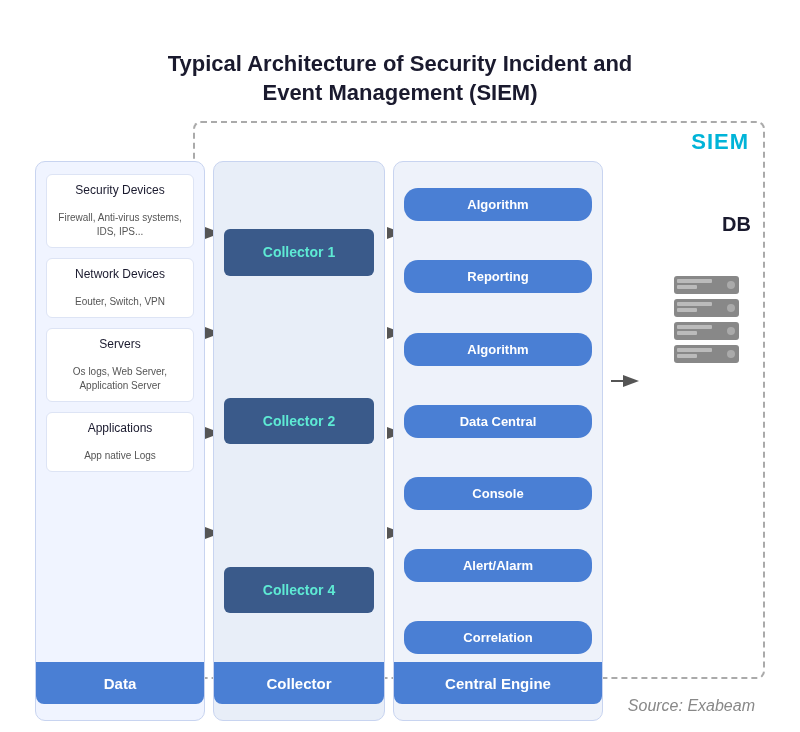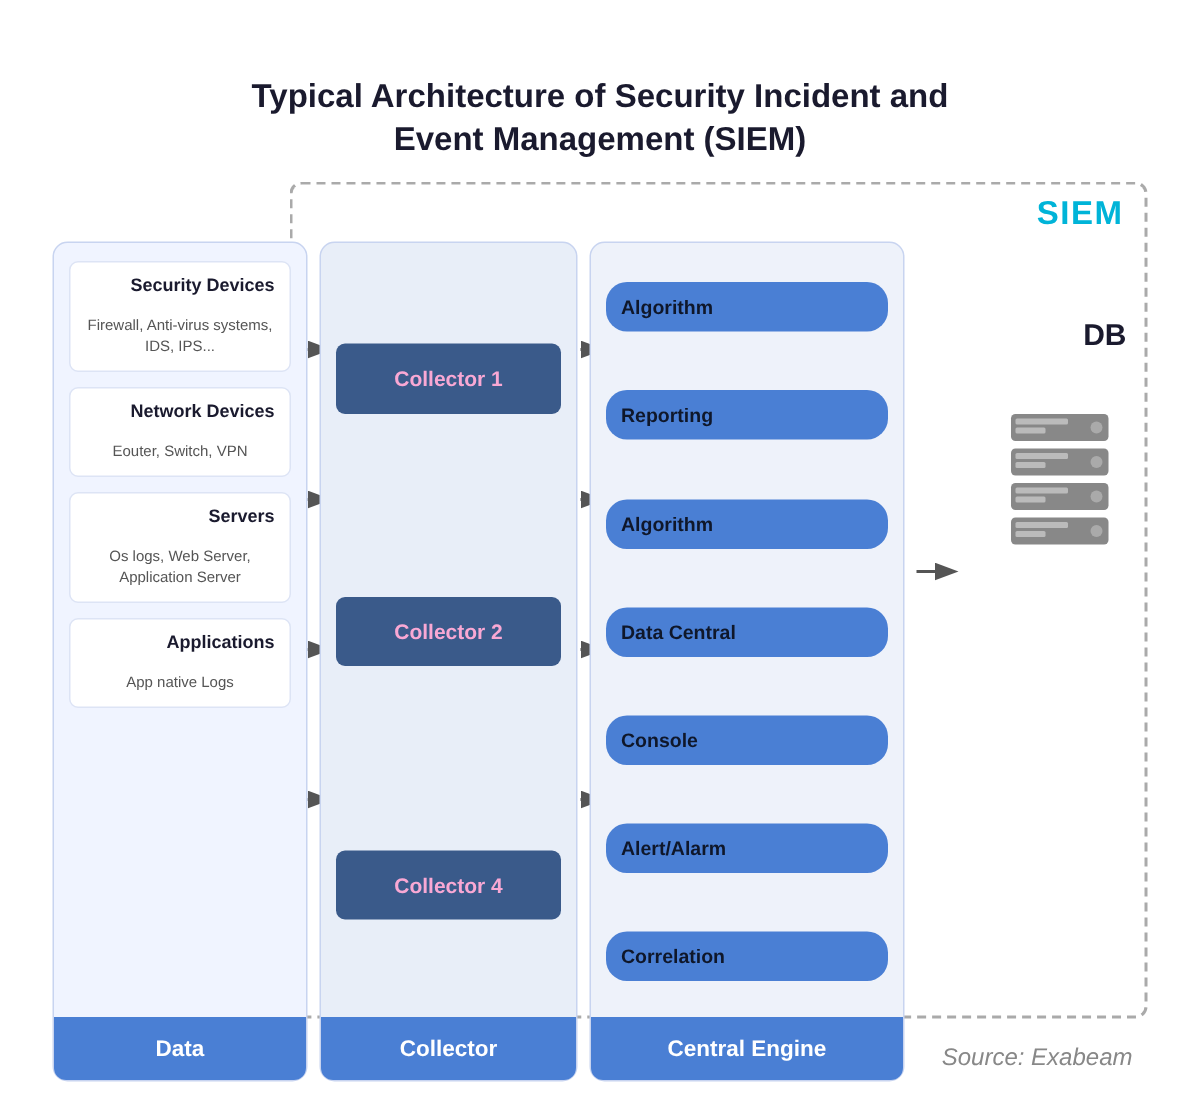--- a/index.html
+++ b/index.html
@@ -100,21 +100,21 @@
     }
 
     .panel-engine {
       width: 210px;
       background: #eef2fa;
       border: 1.5px solid #c8d4f0;
     }
 
     .panel-footer {
       position: absolute;
-      bottom: 0;
+      bottom: 16px;
       left: 0;
       right: 0;
       height: 42px;
       background: #4a7fd4;
       border-radius: 0 0 8px 8px;
       display: flex;
       align-items: center;
       justify-content: center;
     }
 
@@ -135,23 +135,23 @@
 
     .data-card {
       background: #fff;
       border-radius: 6px;
       padding: 8px 10px;
       border: 1px solid #dde4f5;
     }
 
     .data-card-title {
       font-size: 12px;
-      font-weight: 700;
+      font-weight: 400;
       color: #1a1a2e;
-      text-align: right;
+      text-align: center;
       margin-bottom: 4px;
     }
 
     .data-card-sub {
       font-size: 10px;
       color: #555;
       text-align: center;
       line-height: 1.4;
       margin-top: 14px;
     }
@@ -164,41 +164,42 @@
       gap: 8px;
       flex: 1;
       justify-content: space-around;
     }
 
     .collector-block {
       background: #3a5a8a;
       border-radius: 6px;
       padding: 14px 12px;
       text-align: center;
-      color: #f9a8d4;
+      color: #5eead4;
       font-size: 14px;
       font-weight: 700;
       line-height: 1.3;
     }
 
     
     .engine-items {
       padding: 10px 10px 50px;
       display: flex;
       flex-direction: column;
       gap: 7px;
       flex: 1;
       justify-content: space-around;
     }
 
     .engine-block {
       background: #4a7fd4;
       border-radius: 14px;
       padding: 9px 10px;
-      color: #0f172a;
+      text-align: center;
+      color: #ffffff;
       font-size: 13px;
       font-weight: 700;
     }
 
     
     .arrow-layer {
       position: absolute;
       top: 40px;
       left: 0;
       width: 730px;

